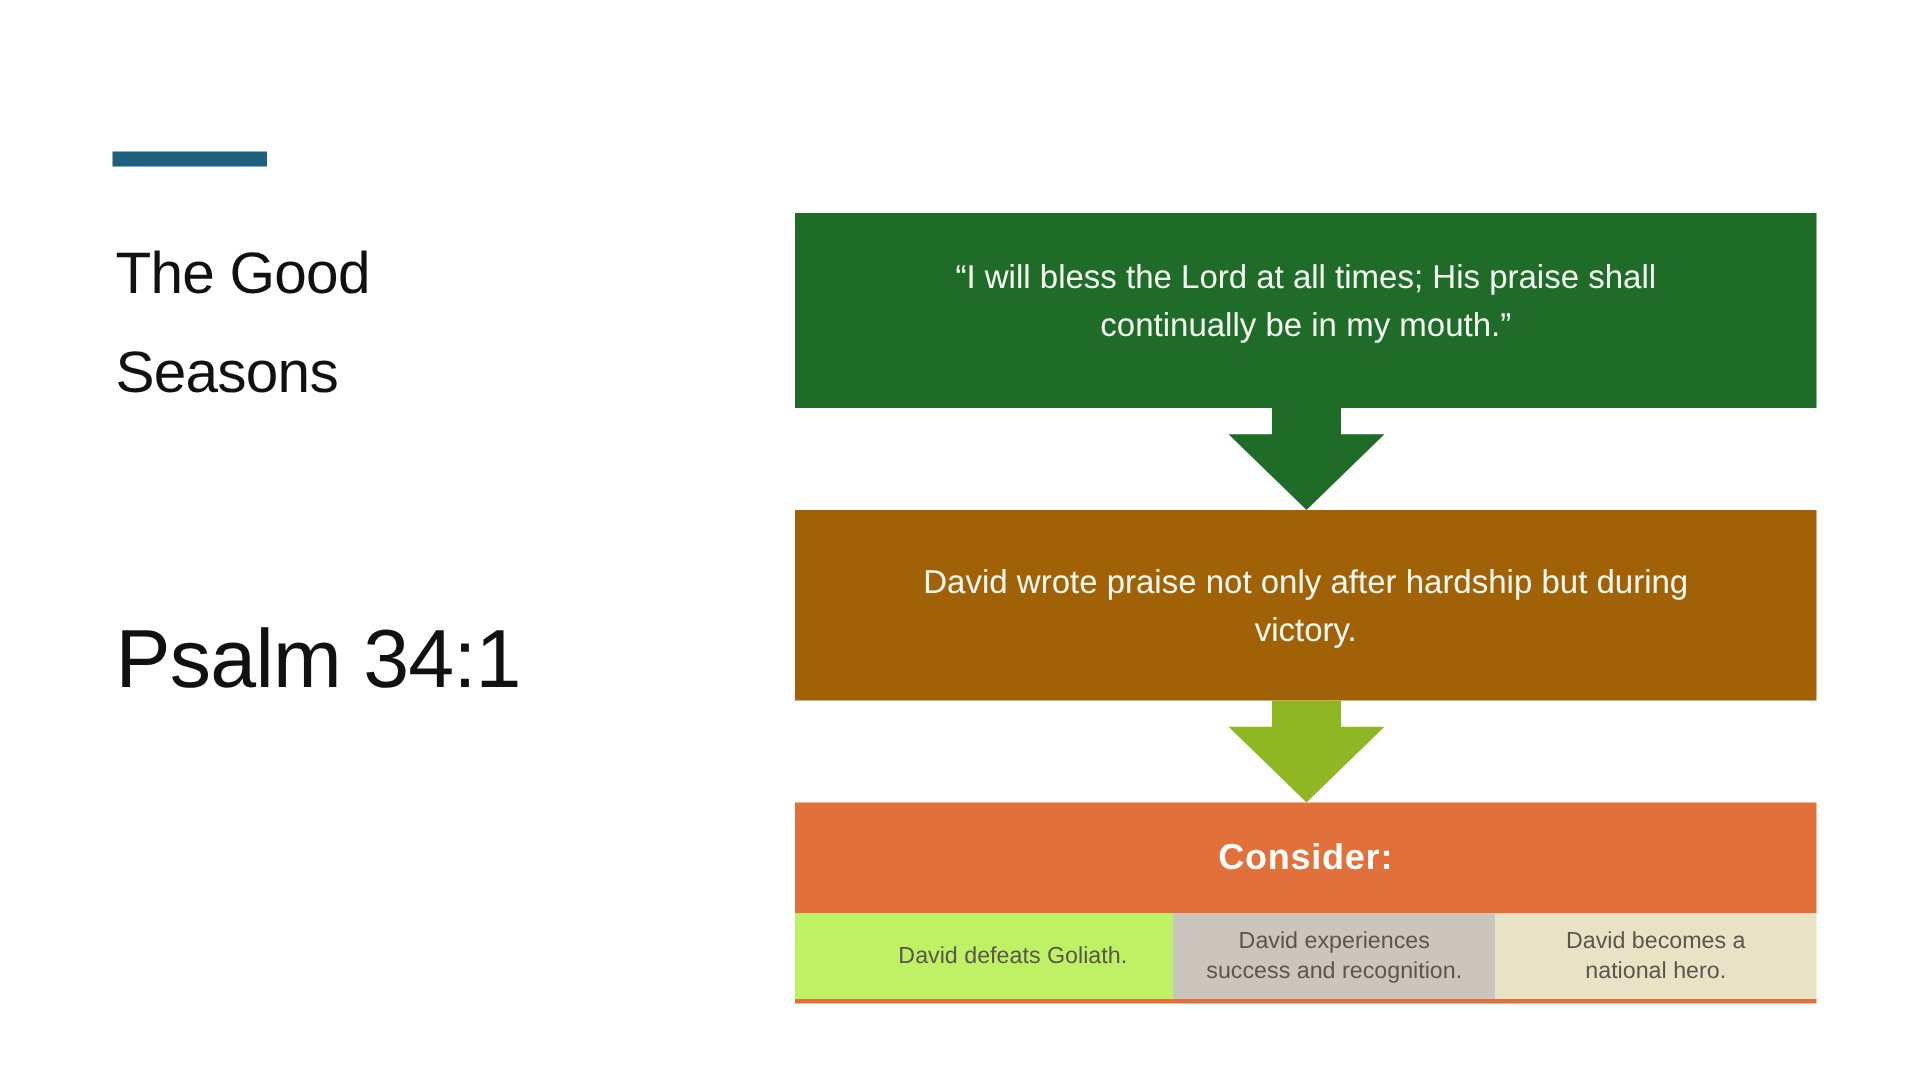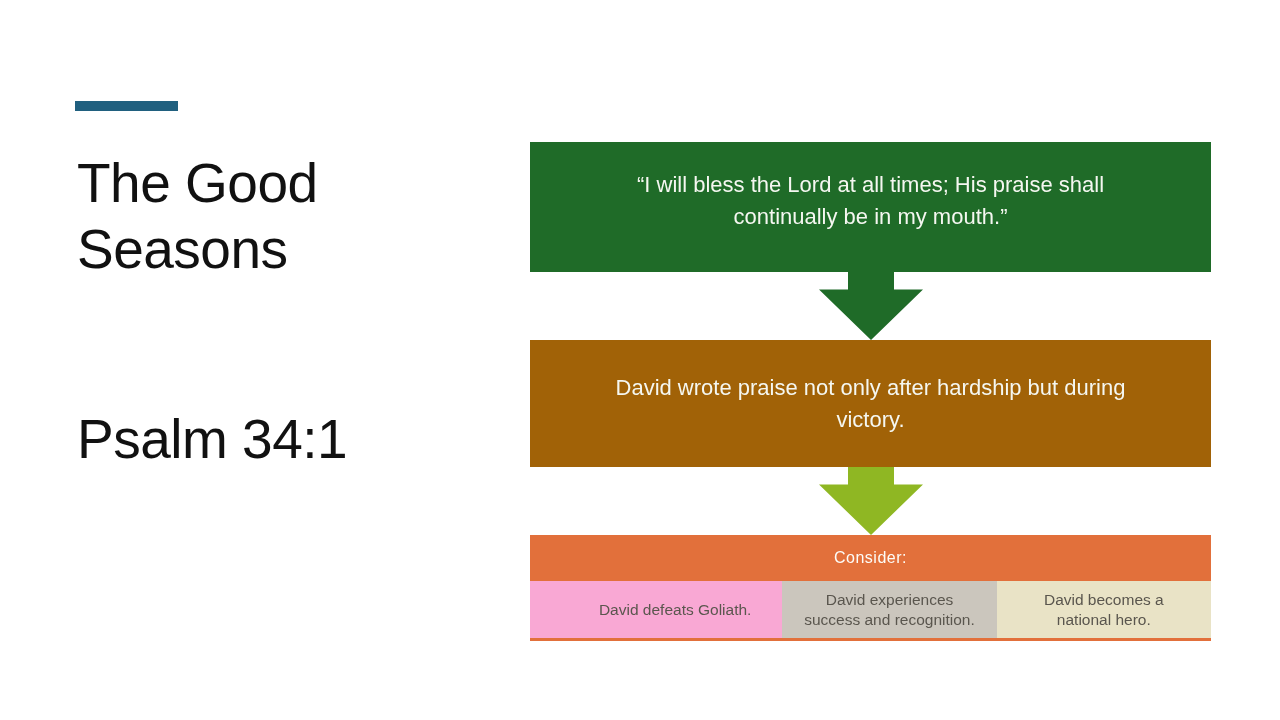--- a/index.html
+++ b/index.html
@@ -13,21 +13,21 @@
     overflow:hidden;
   }
 
   
   .accent-bar {
     position:absolute; left:75px; top:101px;
     width:103px; height:10px;
   }
   .slide-title {
     position:absolute; left:77px; top:150px; width:400px;
-    font-size:55px; line-height:66px; font-weight:300;
+    font-size:39px; line-height:66px; font-weight:300;
     color:#111111; white-space:pre-line; letter-spacing:-0.5px;
   }
   .slide-subtitle {
     position:absolute; left:77px; top:406px; width:400px;
     font-size:55px; line-height:66px; font-weight:300;
     color:#111111; letter-spacing:-0.5px;
   }
 
   
   .flow {
@@ -45,23 +45,23 @@
   .flow-box.box-quote   { height:130px; padding-bottom:24px; }
   .flow-box.box-comment { height:127px; }
 
   .arrow-wrap {
     height:68px;
     display:flex; justify-content:center; align-items:flex-start;
   }
   .arrow-wrap svg { display:block; }
 
   .consider-header {
-    height:46px;
+    height:74px;
     display:flex; align-items:center; justify-content:center;
-    color:#fdfcf8; font-size:16px; font-weight:400;
+    color:#fdfcf8; font-size:24px; font-weight:700;
     letter-spacing:0.5px;
   }
   .consider-cells {
     display:flex; height:60px;
     border-bottom:3px solid #e2703b;
   }
   .consider-cell {
     flex:1 1 0;
     display:flex; align-items:center; justify-content:center;
     text-align:center;
@@ -103,21 +103,21 @@
 
     <div class="arrow-wrap">
       <svg width="104" height="68" viewBox="0 0 104 74" preserveAspectRatio="none">
         <polygon points="29,0 75,0 75,19 104,19 52,74 0,19 29,19" fill="#8fb723"></polygon>
       </svg>
     </div>
 
     <div>
       <div class="consider-header" style="background-color: rgb(226, 112, 59);">Consider:</div>
       <div class="consider-cells">
-        <div class="consider-cell" style="background-color: #f9a8d4; padding-left: 44px;">David defeats Goliath.</div>
+        <div class="consider-cell" style="background-color: #bef264; padding-left: 44px;">David defeats Goliath.</div>
         <div class="consider-cell" style="background-color: rgb(203, 198, 189);">David experiences
 success and recognition.</div>
         <div class="consider-cell" style="background-color: rgb(233, 227, 198);">David becomes a
 national hero.</div>
       </div>
     </div>
 
   </div>
 </div>
 

